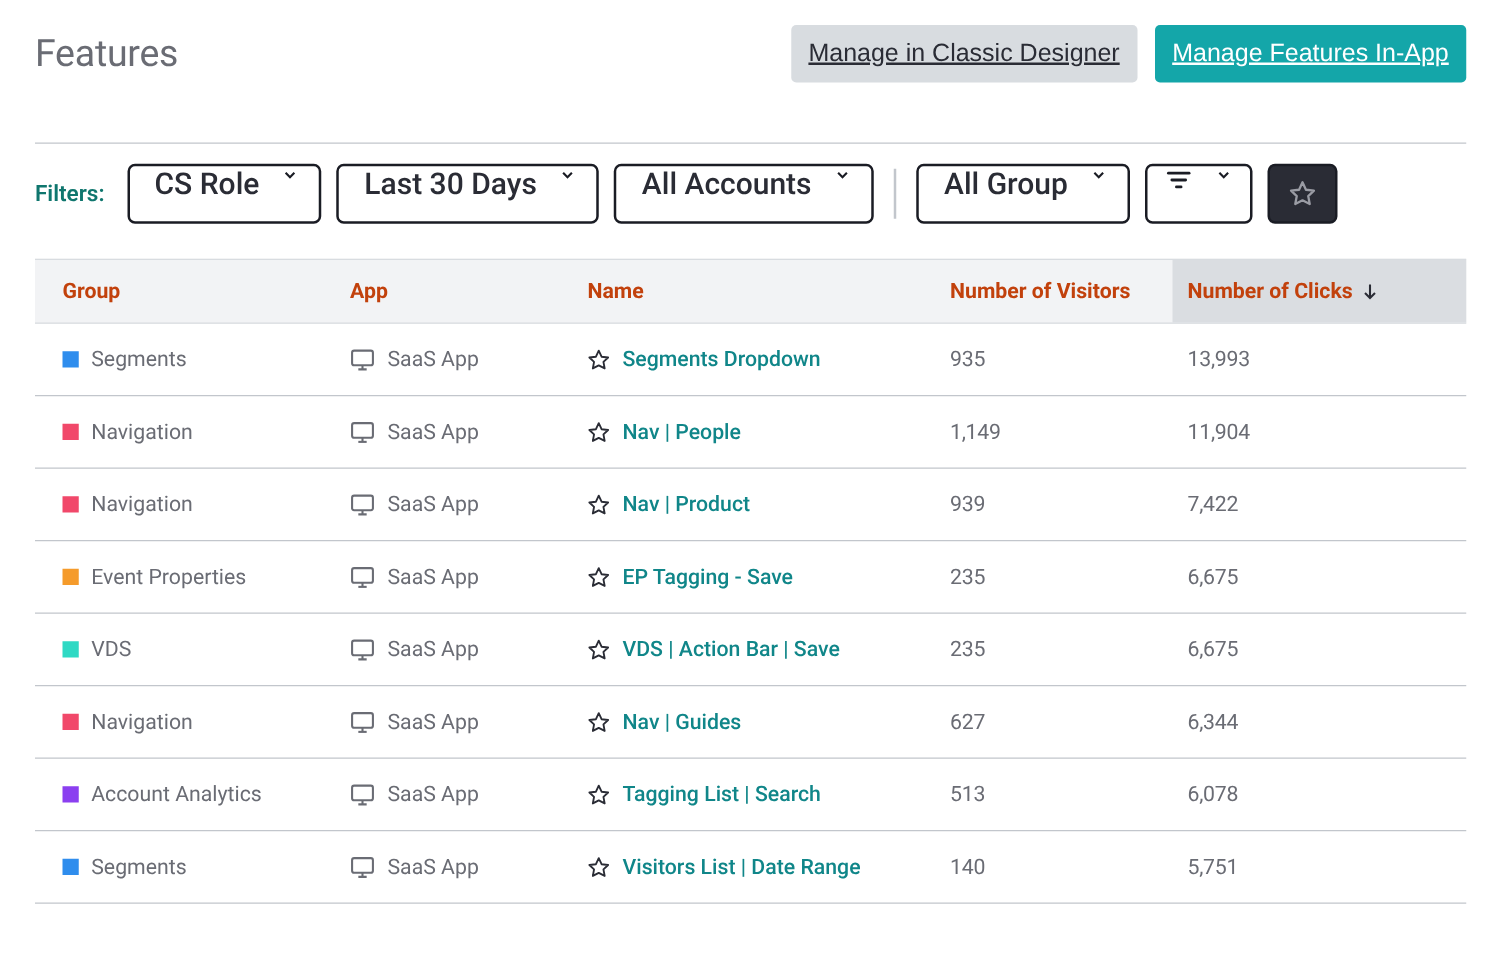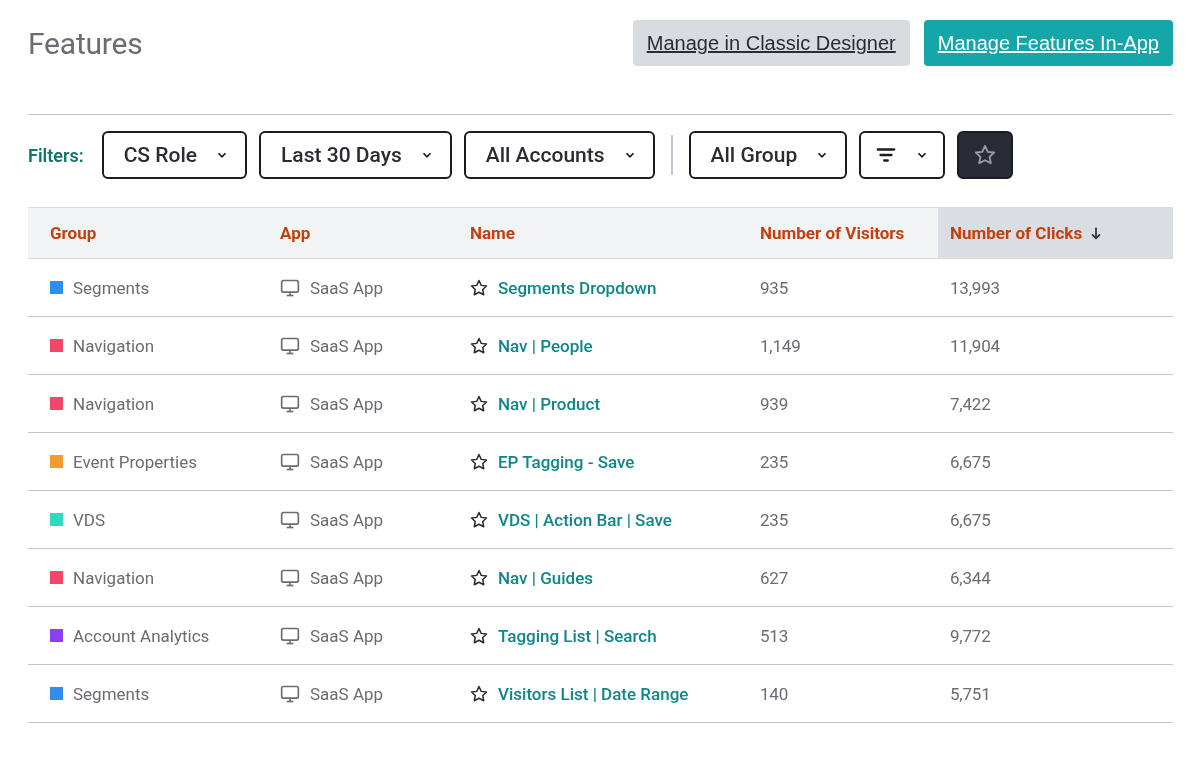--- a/index.html
+++ b/index.html
@@ -60,28 +60,27 @@
     margin-bottom: 28px;
   }
   .filters-label {
     font-size: 18px;
     font-weight: 600;
     color: #0f766e;
     margin-right: 6px;
   }
   .filter-pill {
     display: inline-flex;
-    align-items: center;
     justify-content: space-between;
     height: 48px;
     padding: 0 16px 0 20px;
     border: 2px solid #1A1C24;
     border-radius: 6px;
     background: #ffffff;
-    font-size: 21px;
+    font-size: 24px;
     font-weight: 500;
     color: #2A2C35;
     cursor: pointer;
     gap: 18px;
   }
   .filter-pill.icon-only {
     padding: 0 14px;
   }
   .filter-sep {
     width: 2px;
@@ -432,21 +431,21 @@
         </div>
         <div class="td col-name">
           <span class="star-outline">
             <svg width="18" height="18" viewBox="0 0 24 24" fill="none" stroke="#2A2C35" stroke-width="2" stroke-linejoin="round">
               <polygon points="12 2 15 8.5 22 9.3 17 14 18.3 21 12 17.7 5.7 21 7 14 2 9.3 9 8.5 12 2"></polygon>
             </svg>
           </span>
           <span class="feature-link">Tagging List | Search</span>
         </div>
         <div class="td col-visitors num">513</div>
-        <div class="td col-clicks num">9,772</div>
+        <div class="td col-clicks num">6,078</div>
       </div>
       <div class="trow">
         <div class="td col-group">
           <span class="color-swatch" style="background:#2F8DED"></span>
           <span>Segments</span>
         </div>
         <div class="td col-app">
           <span class="monitor-icon">
             <svg width="20" height="20" viewBox="0 0 24 24" fill="none" stroke="#6A6C74" stroke-width="2">
               <rect x="2" y="3" width="20" height="14" rx="2"></rect>

